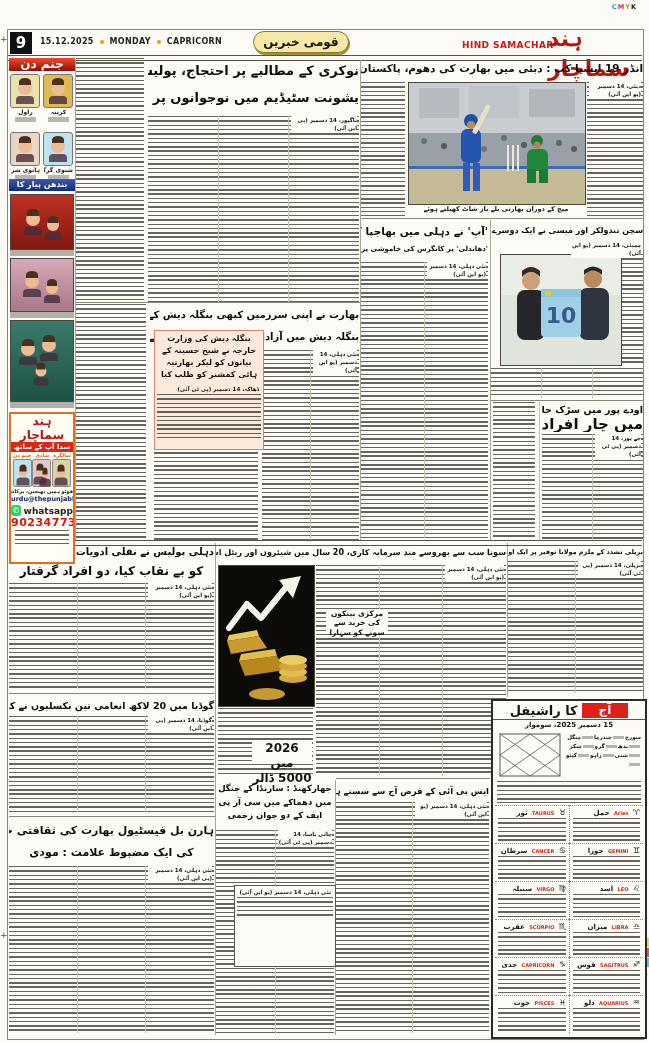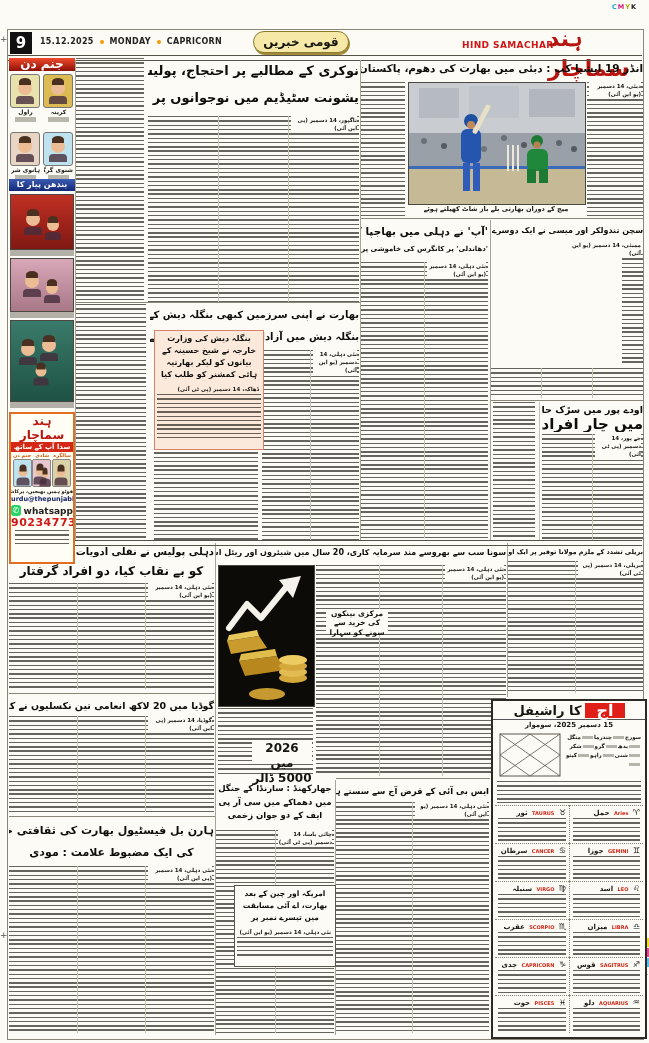--- a/index.html
+++ b/index.html
@@ -70,21 +70,21 @@
   .ademail{font-size:6.5px;font-weight:bold;color:#14246a;text-align:center;line-height:9px;}
   .warow{display:flex;align-items:center;justify-content:center;gap:3px;margin-top:1px;}
   .wab{width:11px;height:11px;background:#25d366;border-radius:3px;color:#fff;font-size:8px;line-height:11px;text-align:center;}
   .walabel{font-size:9px;font-weight:bold;color:#222;}
   .wanum{font-size:11px;font-weight:bold;color:#d01818;text-align:center;line-height:13px;letter-spacing:.5px;}
   .adfine{height:14px;margin:1px 4px;}
   
   .horo{position:absolute;border:2px solid #2c2a24;background:#fcfbf6;overflow:hidden;}
   .horo-head{display:flex;direction:rtl;align-items:center;justify-content:center;gap:4px;
       border-bottom:1px solid #555;padding:2px 0 1px;}
-  .horo-aaj{background:#e02018;color:#fff;font-size:16px;font-weight:bold;padding:0 11px;line-height:15px;}
+  .horo-aaj{background:#e02018;color:#fff;font-size:12px;font-weight:bold;padding:0 17px;line-height:15px;}
   .horo-title{font-size:13px;font-weight:bold;text-align:center;}
   .horo-date{font-size:7px;font-weight:bold;text-align:center;direction:rtl;line-height:10px;}
   .planets{position:absolute;direction:rtl;font-size:5.5px;font-weight:bold;line-height:9px;}
   .pfx{display:inline-block;width:11px;height:3px;background:#7c786c;opacity:.55;margin:0 1px;}
   .zgrid{position:absolute;display:flex;flex-wrap:wrap;direction:rtl;align-content:flex-start;}
   .zcell{width:50%;box-sizing:border-box;height:38px;border-top:1px dotted #8a867a;padding:2px 3px 0;position:relative;}
   .zcell:nth-child(odd){border-left:1px dotted #8a867a;}
   .zhead{direction:rtl;font-size:7px;font-weight:bold;line-height:9px;white-space:nowrap;overflow:hidden;}
   .zg{font-size:8px;}
   .zen{color:#d02818;font-size:5px;font-weight:bold;margin:0 2px;}
@@ -313,20 +313,42 @@
       <div class="col fx"></div>
       <div class="col fx">
           <div class="dl">نئی دہلی، 14 دسمبر (یو این آئی)</div>
         </div>
     </div>
   </div>
 
   <div class="abs" style="left:491px;top:220px;width:152px;height:178px;">
     <div class="hl" style="left:0;right:0;top:2px;height:17px;font-size:8px;line-height:17px;">سچن تندولکر اور میسی نے ایک دوسرے سے کی ملاقات</div>
     <div class="dl" style="top:21px;left:80px;right:2px;">ممبئی، 14 دسمبر (یو این آئی)</div>
+    <div class="ph abs" style="left:9px;top:34px;width:120px;height:110px;">
+      <svg width="120" height="110" viewBox="0 0 120 110">
+        <rect width="120" height="110" fill="#dfe5da"></rect>
+        <rect y="0" width="120" height="40" fill="#e9ede6"></rect>
+        <g>
+            <circle cx="30" cy="26" r="9" fill="#cda07a"></circle>
+            <path d="M21 22 q9 -10 18 0 l0 -6 q-9 -8 -18 0 z" fill="#3a2a1c"></path>
+            <rect x="16" y="35" width="28" height="50" rx="8" fill="#26262a"></rect>
+          </g>
+        <g>
+            <circle cx="92" cy="24" r="9" fill="#b98a5e"></circle>
+            <path d="M83 20 q9 -9 18 0 l0 -5 q-9 -7 -18 0 z" fill="#2c2420"></path>
+            <rect x="78" y="33" width="30" height="52" rx="8" fill="#2e3440"></rect>
+          </g>
+        <g>
+            <rect x="40" y="34" width="40" height="48" rx="4" fill="#9fd0e8"></rect>
+            <rect x="40" y="34" width="40" height="8" fill="#8ec4de"></rect>
+            <rect x="44" y="36" width="6" height="5" fill="#f0c830"></rect>
+        <text x="60" y="68" font-size="22" font-weight="bold" fill="#3a5a8a" text-anchor="middle" font-family="DejaVu Sans, sans-serif">10</text>
+          </g>
+      </svg>
+    </div>
     <div class="cols" style="left:131px;right:0;top:34px;height:110px;">
       <div class="col fx"></div>
     </div>
     <div class="cols" style="left:0;right:0;top:148px;bottom:0;">
       <div class="col fx"></div>
       <div class="col fx"></div>
       <div class="col fx"></div>
     </div>
   </div>
 
@@ -423,21 +445,20 @@
 
   <div class="abs" style="left:216px;top:780px;width:118px;height:255px;">
     <div class="hl wrap" style="left:2px;right:2px;top:2px;height:44px;font-size:8.5px;line-height:1.6;">جھارکھنڈ : سارنڈا کے جنگل میں دھماکے میں سی آر پی ایف کے دو جوان زخمی</div>
     <div class="cols" style="left:0;right:0;top:50px;bottom:2px;">
       <div class="col fx"></div>
       <div class="col fx">
           <div class="dl">چائی باسا، 14 دسمبر (پی ٹی آئی)</div>
         </div>
     </div>
     <div class="inbox" style="left:18px;top:105px;width:96px;height:76px;padding:2px;">
-      <div class="hl wrap" style="position:static;font-size:7.5px;line-height:1.6;height:40px;">امریکہ اور چین کے بعد بھارت، اے آئی مسابقت میں تیسرے نمبر پر</div>
       <div style="position:relative;height:28px;">
         <div class="dl">نئی دہلی، 14 دسمبر (یو این آئی)</div>
         <div class="fx" style="position:absolute;left:0;right:0;top:9px;bottom:0;"></div>
       </div>
     </div>
   </div>
 
   <div class="abs" style="left:336px;top:780px;width:153px;height:255px;">
     <div class="hl" style="left:0;right:0;top:2px;height:18px;font-size:8.5px;line-height:18px;">ایس بی آئی کے قرض آج سے سستے ہو جائیں گے</div>
     <div class="cols" style="left:0;right:0;top:22px;bottom:2px;">

